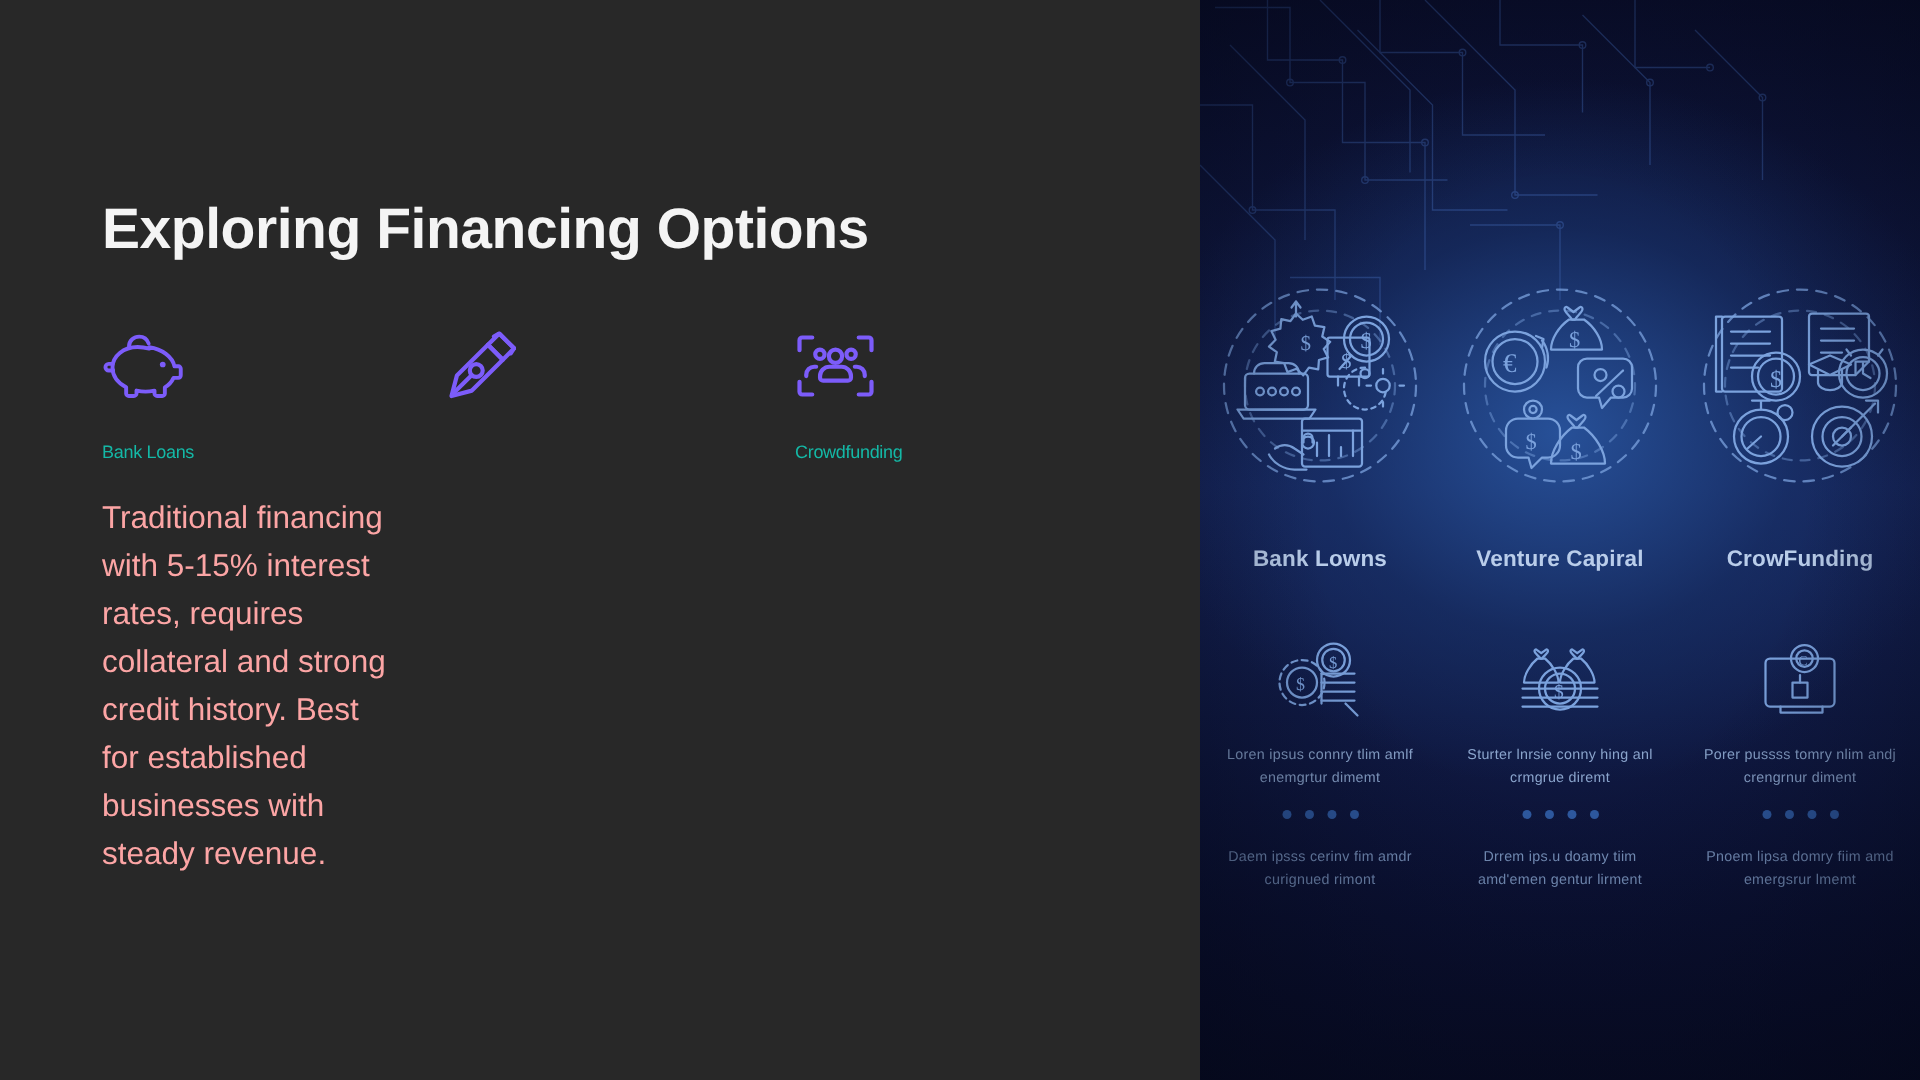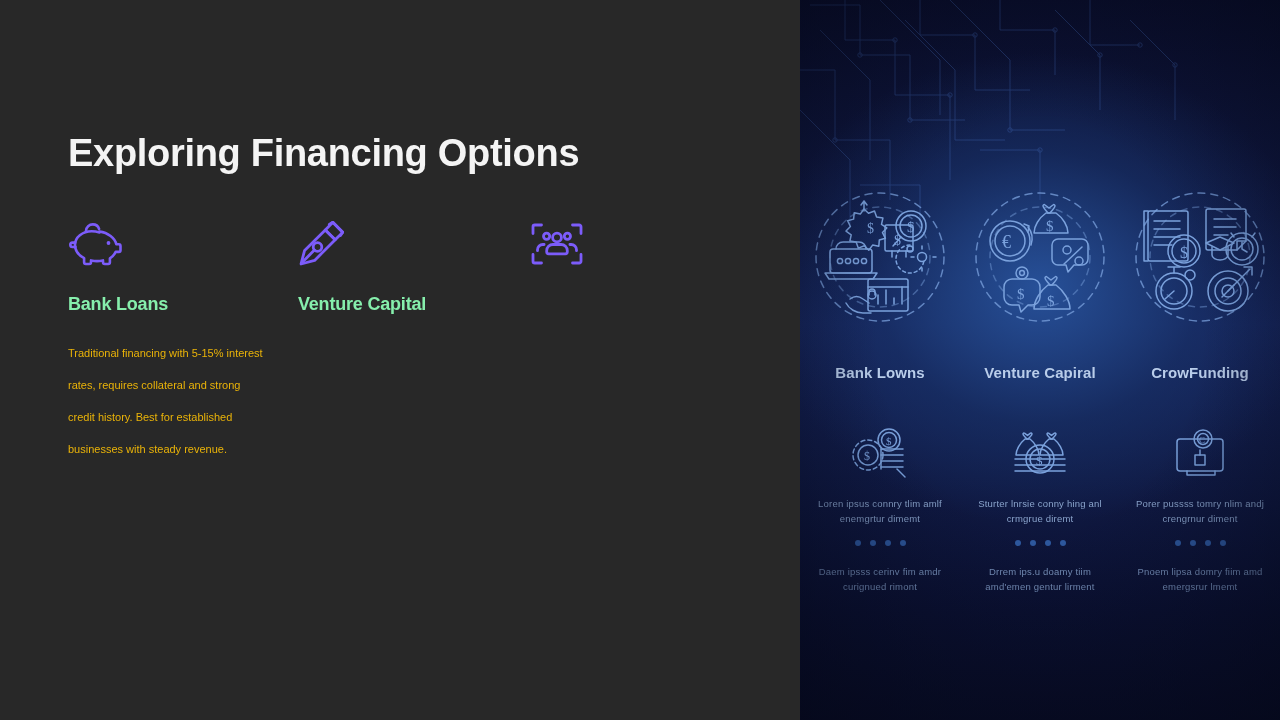--- a/index.html
+++ b/index.html
@@ -35,30 +35,30 @@
   }
   .card { width:232px; padding-right:34px; }
   .card:nth-child(2) { margin-left:-2px; }
   .card-icon {
     height:48px;
     margin-bottom:26px;
     display:flex; align-items:center;
   }
   .card-icon svg { display:block; }
   .card-title {
-    font-size:18px;
-    font-weight:bold;
-    color:#86efac;
+    font-size:12px;
+    font-weight:normal;
+    color:#14b8a6;
     margin-bottom:22px;
     letter-spacing:-0.2px;
   }
   .card-body {
-    font-size:11px;
+    font-size:21px;
     line-height:32px;
-    color:#eab308;
+    color:#fca5a5;
     font-weight:300;
   }
 
   
   .right-panel {
     position:relative;
     width:480px; height:720px;
     overflow:hidden;
     background:
       radial-gradient(ellipse 78% 46% at 50% 40%, #214customfix 0%, transparent 70%),
@@ -154,38 +154,38 @@
       <div class="card">
         <div class="card-icon">
           <svg width="46" height="46" viewBox="0 0 46 46" fill="none" stroke="#7c5cfa" stroke-width="2.8" stroke-linecap="round" stroke-linejoin="round">
             <path d="M31.3 3.4l3.4-2.1 9.9 9.9-2.1 3.4"></path>
             <path d="M34.9 1.3l9.9 9.9-7.6 7.6-9.9-9.9z"></path>
             <path d="M27.3 8.9l9.9 9.9L16.6 39.4 3 43l3.6-13.6z"></path>
             <circle cx="19.5" cy="26" r="4.3"></circle>
             <path d="M16.4 29.1L4.6 40.9"></path>
           </svg>
         </div>
-        <div class="card-title">Venture Capital</div>
       </div>
 
       <div class="card">
         <div class="card-icon">
           <svg width="54" height="44" viewBox="0 0 54 44" fill="none" stroke="#7c5cfa" stroke-width="2.8" stroke-linecap="round" stroke-linejoin="round">
             <path d="M11.5 3H4.8A1.8 1.8 0 003 4.8v6.7"></path>
             <path d="M42.5 3h6.7A1.8 1.8 0 0151 4.8v6.7"></path>
             <path d="M11.5 41H4.8A1.8 1.8 0 013 39.2v-6.7"></path>
             <path d="M42.5 41h6.7a1.8 1.8 0 001.8-1.8v-6.7"></path>
             <circle cx="27" cy="15.5" r="4.4"></circle>
             <circle cx="16.6" cy="14.2" r="3.1"></circle>
             <circle cx="37.4" cy="14.2" r="3.1"></circle>
             <path d="M18.7 31.8h16.6a2 2 0 002-2v-1.1c0-3.4-2.8-6.2-6.2-6.2h-8.2c-3.4 0-6.2 2.8-6.2 6.2v1.1a2 2 0 002 2z"></path>
             <path d="M14.1 22.5h-1.3c-2.9 0-5.3 2.4-5.3 5.3v.9"></path>
             <path d="M39.9 22.5h1.3c2.9 0 5.3 2.4 5.3 5.3v.9"></path>
           </svg>
         </div>
+        <div class="card-title">Crowdfunding</div>
       </div>
 
     </div>
   </div>
 
   <div class="right-panel">
     <div class="rp-base"></div>
 
     <svg class="rp-circuit" viewBox="0 0 480 230" fill="none" stroke="#3b5fa8" stroke-width="0.9" opacity="0.55">
       <path d="M10 5 L60 5 L60 55 L110 55 L110 120 L165 120"></path>

